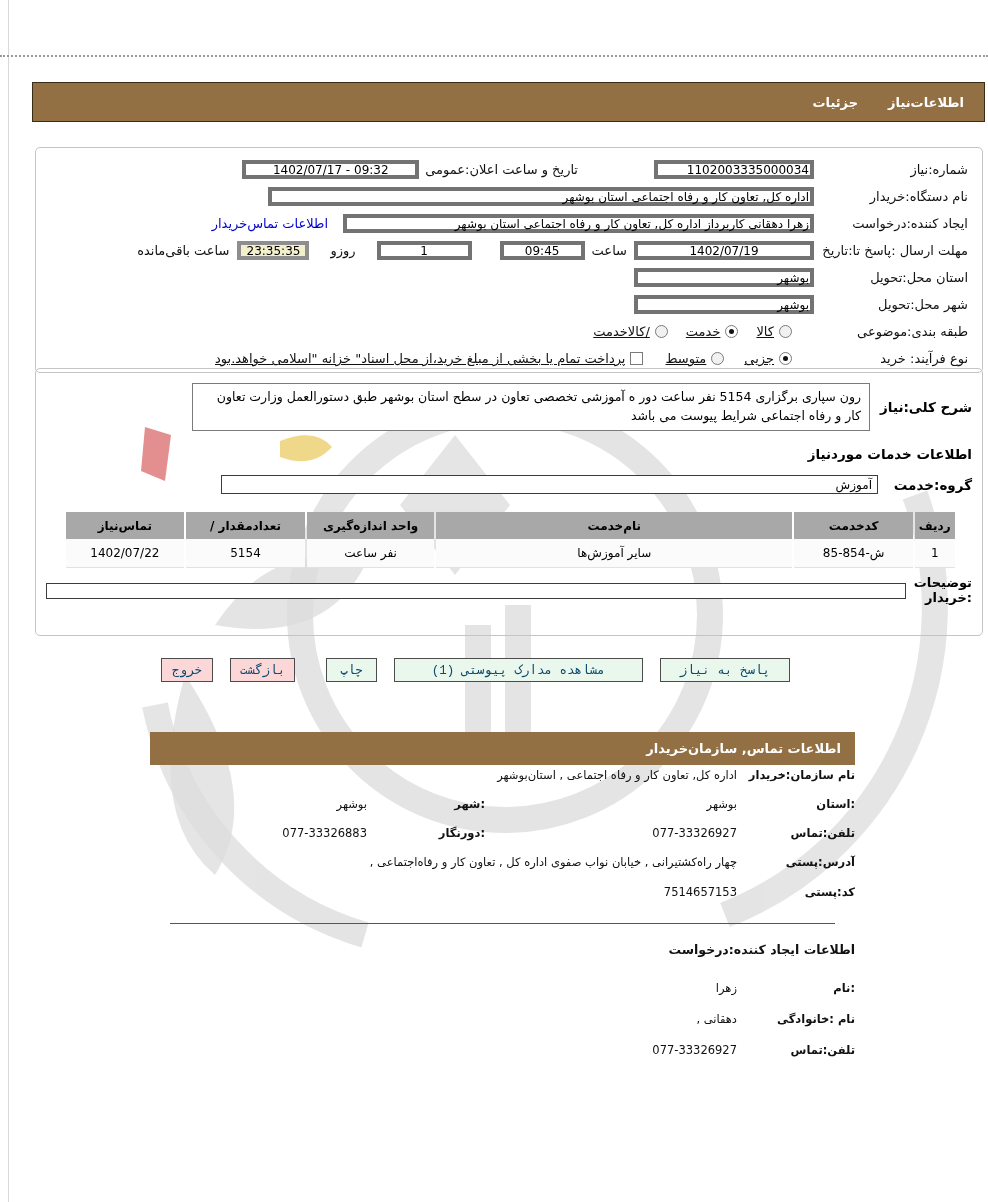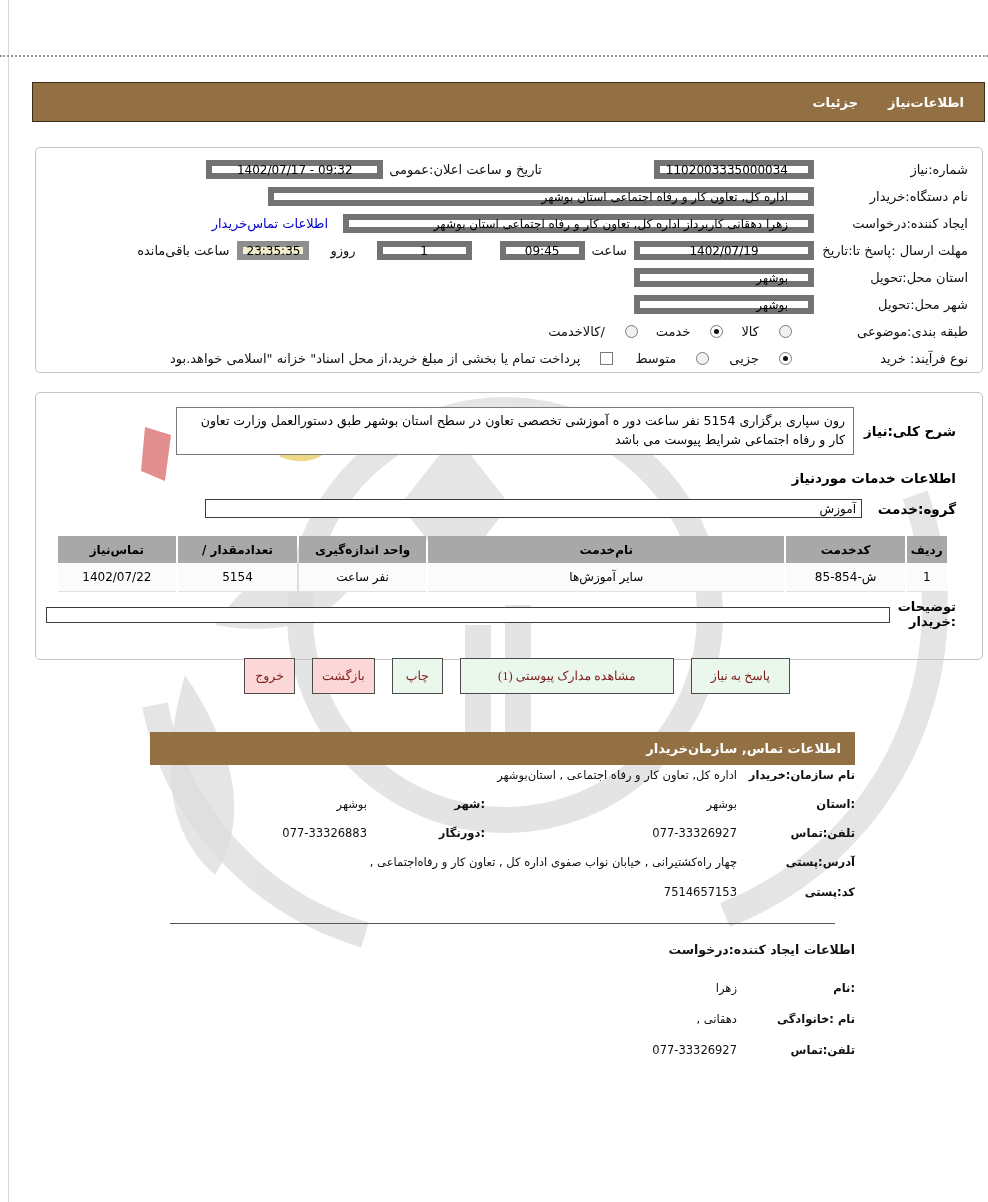--- a/index.html
+++ b/index.html
@@ -15,57 +15,57 @@
       background:#937044; border:1px solid #3a2d17; display:flex; align-items:center;
       padding:0 20px; gap:30px; color:#fff; font-size:13px; font-weight:bold; z-index:2; }
   .section-bar { position:absolute; top:732px; left:150px; width:705px; height:33px;
       background:#937044; display:flex; align-items:center; padding:0 14px;
       color:#fff; font-size:13px; font-weight:bold; z-index:2; }
 
   
   .panel { position:absolute; left:35px; width:948px; border:1px solid #c4c4c4;
       border-radius:5px; background:transparent; z-index:1; }
   .panel1 { top:147px; height:226px; padding:8px 14px 0 10px; }
-  .panel2 { top:392px; height:268px; padding:14px 26px 0 12px; }
+  .panel2 { top:368px; height:268px; padding:14px 10px 0 12px; }
 
   .frow { display:flex; align-items:center; height:27px; font-size:13px; color:#111; }
   .lbl { width:154px; flex:0 0 auto; font-size:13px; color:#111; }
-  .inp { height:19px; border:6px solid #737373; background:#fff; font-size:12px;
-      display:flex; align-items:center; padding:0 20px; color:#000; }
+  .inp { height:19px; border:4px solid #737373; background:#fff; font-size:12px;
+      display:flex; align-items:center; padding:0 1px; color:#000; }
   .inp.ltr { direction:ltr; justify-content:center; }
   .link { color:#0000cc; font-size:13px; cursor:pointer; }
 
   .radio { width:13px; height:13px; border-radius:50%; border:1px solid #7a7a7a;
       background:#f1f1f1; display:inline-block; position:relative; flex:0 0 auto; }
   .radio.checked { background:#fff; }
   .radio.checked::after { content:''; position:absolute; inset:3px; border-radius:50%; background:#111; }
   .checkbox { width:13px; height:13px; border:1px solid #7a7a7a; background:#fff;
       display:inline-block; flex:0 0 auto; }
-  .opt { display:flex; align-items:center; gap:20px; }
+  .opt { display:flex; align-items:center; gap:5px;text-decoration:underline; }
 
   .bold { font-weight:bold; }
   .desc-row { display:flex; align-items:center; gap:10px; }
   .desc-box { width:678px; height:48px; border:1px solid #7a7a7a; background:#fff;
       font-size:12.5px; line-height:1.55; padding:3px 8px; text-align:right; color:#000; }
   .h-section { font-size:13.5px; font-weight:bold; margin-top:15px; color:#000; }
   .group-row { display:flex; align-items:center; gap:8px; margin-top:13px; }
   .group-box { width:657px; height:19px; border:1px solid #3c3c3c; background:#fff;
       font-size:12px; display:flex; align-items:center; padding:0 5px; }
 
   table.svc { width:893px; border-collapse:separate; border-spacing:2px 0; margin:18px auto 0 auto; font-size:12px; }
   table.svc th { background:#a8a8a8; color:#000; font-weight:bold; height:27px; text-align:center; }
   table.svc td { background:#fbfbfb; height:29px; text-align:center; color:#000; border-bottom:1px solid #e2e2e2; }
 
   .notes-row { display:flex; align-items:center; gap:8px; margin-top:8px; }
   .notes-lbl { font-size:13px; font-weight:bold; line-height:1.15; text-align:right; }
   .notes-inp { flex:1; height:16px; border:1px solid #3c3c3c; background:#fff; margin-left:-2px; }
 
   .btnrow { position:absolute; top:658px; right:198px; display:flex; align-items:center; gap:17px; z-index:2; }
-  .btn { height:36px; border:1px solid #4c4c4c; font-family:Liberation Serif, serif;
-      font-size:12.5px; color:#7f1d1d; display:flex; align-items:center; cursor:pointer; }
+  .btn { height:24px; border:1px solid #4c4c4c; font-family:Liberation Mono, monospace;
+      font-size:12.5px; color:#0c4a6e; display:flex; align-items:center; cursor:pointer; }
   .btn.green { background:#eaf7ec; }
   .btn.pink  { background:#fbd7d7; }
 
   .contact { position:absolute; top:768px; left:150px; width:705px; font-size:11.5px; color:#111; z-index:2; }
   .crow { display:flex; align-items:flex-start; margin-bottom:13px; min-height:16px; }
   .clbl { width:118px; flex:0 0 auto; font-weight:bold; padding-left:8px; }
   .cval { flex:0 0 auto; }
   .cval.w { width:252px; }
   .clbl2 { width:118px; flex:0 0 auto; font-weight:bold; padding-left:8px; }
   .sep { border:none; border-top:1px solid #555; margin:22px 20px 18px 20px; }
@@ -102,21 +102,21 @@
   <div class="main-tabbar">
     <span>اطلاعات‌نیاز</span>
     <span>جزئیات</span>
   </div>
 
   <div class="panel panel1">
 
     <div class="frow">
       <span class="lbl">شماره:نیاز</span>
       <div class="inp" style="width:160px">1102003335000034</div>
-      <span style="margin-right:112px">تاریخ و ساعت اعلان:عمومی</span>
+      <span style="margin-right:76px">تاریخ و ساعت اعلان:عمومی</span>
       <div class="inp ltr" style="width:177px; margin-right:6px" dir="ltr">1402/07/17 - 09:32</div>
     </div>
 
     <div class="frow">
       <span class="lbl">نام دستگاه:خریدار</span>
       <div class="inp" style="width:546px">اداره کل, تعاون  کار و رفاه اجتماعی استان بوشهر</div>
     </div>
 
     <div class="frow">
       <span class="lbl">ایجاد کننده:درخواست</span>
@@ -229,21 +229,21 @@
         <span style="display:block">:خریدار</span>
       </span>
       <div class="notes-inp"></div>
     </div>
   </div>
 
   <div class="btnrow">
     <button class="btn green" style="padding:0 19px">پاسخ به نیاز</button>
     <button class="btn green" style="padding:0 37px">مشاهده مدارک پیوستی (1)</button>
     <button class="btn green" style="padding:0 13px">چاپ</button>
-    <button class="btn pink" style="padding:4px 9px; ">بازگشت</button>
+    <button class="btn pink" style="padding:4px 9px; margin-right:14px">بازگشت</button>
     <button class="btn pink" style="padding:0 10px">خروج</button>
   </div>
 
   <div class="section-bar">
     <span>اطلاعات  تماس, سازمان‌خریدار</span>
   </div>
 
   <div class="contact">
 
     <div class="crow">

